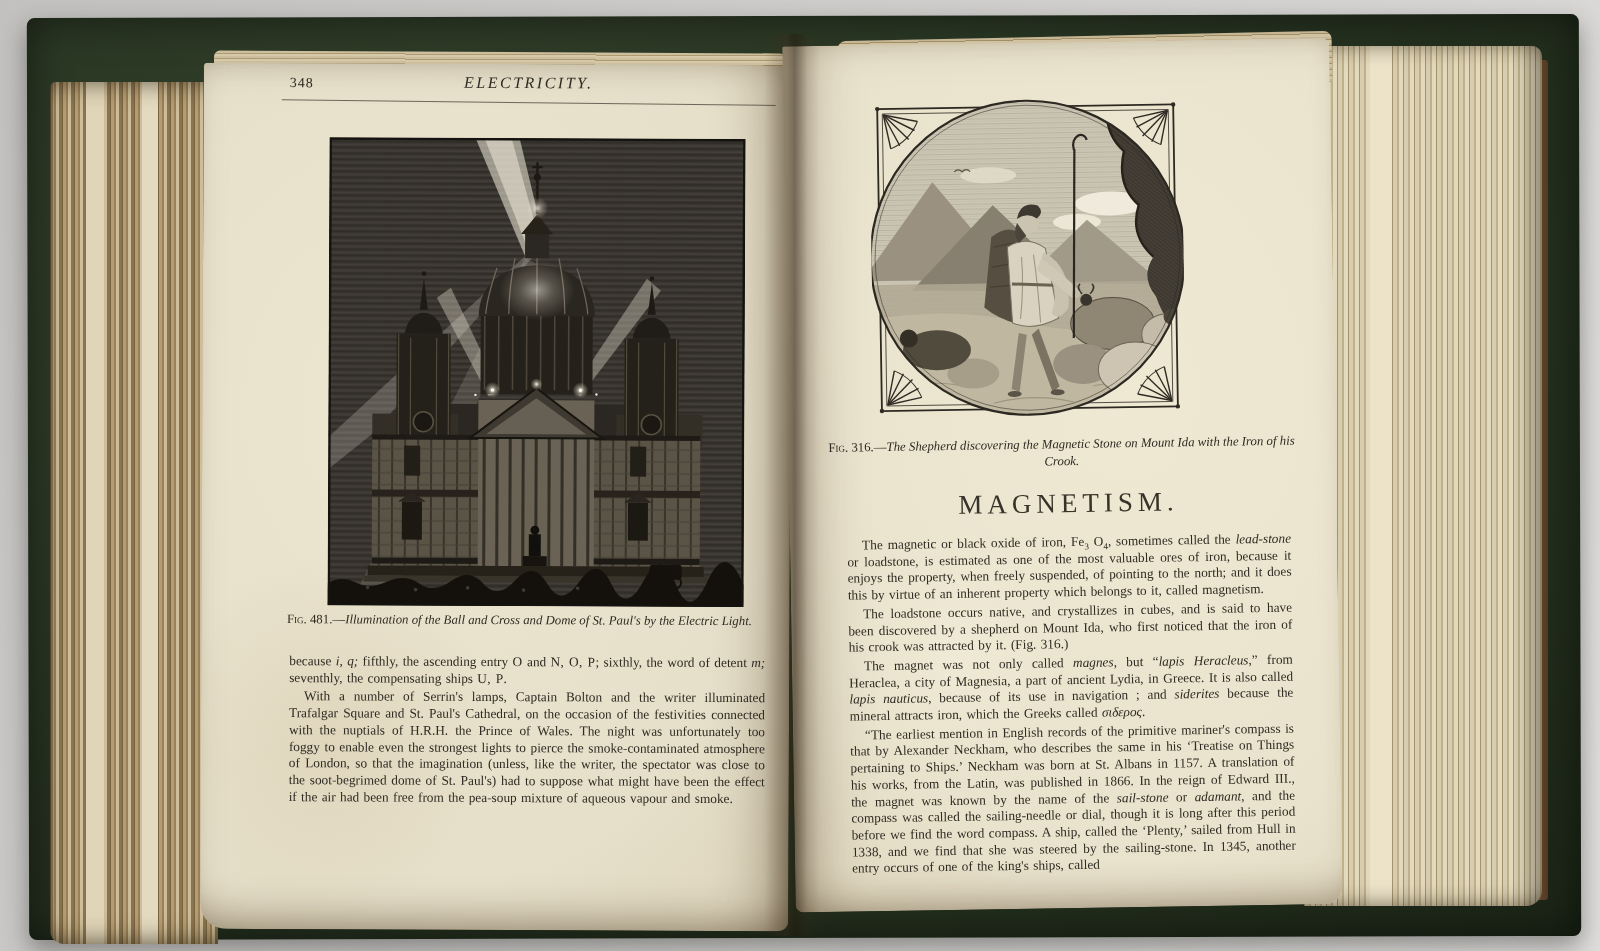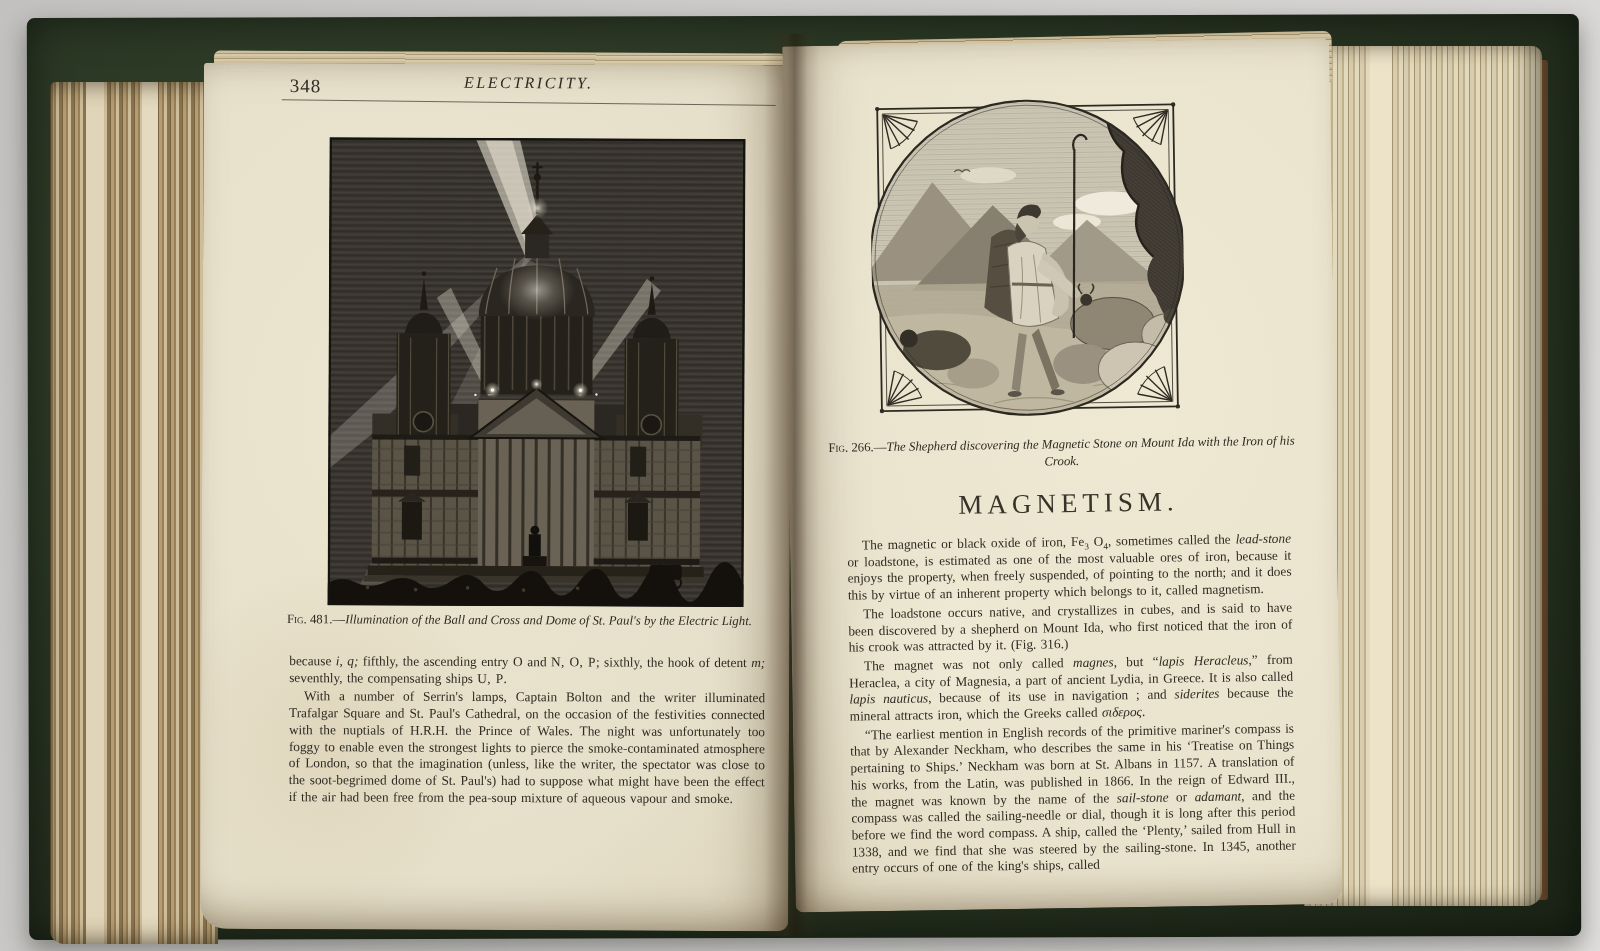--- a/index.html
+++ b/index.html
@@ -38,21 +38,21 @@
     transform:rotate(.25deg);}
   .page-right{left:789px;top:46px;width:547px;height:866px;border-radius:2px 8px 18px 8px;
     background:
       radial-gradient(30% 22% at 30% 70%,rgba(255,255,240,.22),transparent 70%),
       radial-gradient(120% 100% at 62% 40%,#efe8d3 0%,#e9e2cc 55%,#ddd4bb 88%,#d2c8ac 100%);
     box-shadow:inset 42px 0 60px -30px rgba(70,50,25,.5), inset 0 -26px 42px -26px rgba(70,50,25,.45), inset 0 14px 28px -24px rgba(70,50,25,.28);
     transform:rotate(-.9deg);transform-origin:6% 50%;}
   .gutter{position:absolute;left:764px;top:34px;width:56px;height:902px;pointer-events:none;
     background:linear-gradient(90deg,rgba(61,45,25,0) 0%,rgba(61,45,25,.30) 40%,rgba(38,27,13,.48) 55%,rgba(61,45,25,.12) 78%,rgba(61,45,25,0) 100%);}
   
-  .lp-num{position:absolute;left:86px;top:12px;font-size:19px;letter-spacing:1px;font-family:Liberation Serif, serif;}
+  .lp-num{position:absolute;left:86px;top:12px;font-size:14px;letter-spacing:1px;font-family:Liberation Serif, serif;}
   .lp-title{position:absolute;left:88px;top:10px;width:474px;text-align:center;
     font-style:italic;font-size:16px;letter-spacing:2.5px;}
   .lp-rule{position:absolute;left:78px;top:38px;width:494px;height:1.4px;background:#453f34;opacity:.75;transform:rotate(.4deg);}
   .fig315{position:absolute;left:126px;top:74px;width:416px;height:468px;}
   .fig316{position:absolute;left:86px;top:44px;width:312px;height:342px;}
   .caption{font-size:12.8px;line-height:1.3;text-align:center;}
   .lp-caption{position:absolute;left:44px;top:548px;width:548px;}
   .rp-caption{position:absolute;left:28px;top:394px;width:490px;}
   .caption .run-i{font-style:italic;}
   .run-i{font-style:italic;}
@@ -194,21 +194,21 @@
           <circle cx="250" cy="450" r="1.8"></circle>
           <circle cx="308" cy="452" r="1.8"></circle>
           <circle cx="366" cy="450" r="1.8"></circle>
       </g>
       <rect x="1.2" y="1.2" width="413.6" height="465.6" fill="none" stroke="#15130f" stroke-width="2.4"></rect>
     </svg>
 
     <div class="caption lp-caption"><span class="run-cap">Fig. 481.</span><span>—</span><span class="run-i">Illumination of the Ball and Cross and Dome of St. Paul's by the Electric Light.</span></div>
 
     <div class="text lp-text">
-      <p class="noindent"><span>because </span><span class="run-i">i, q;</span><span> fifthly, the ascending entry </span><span class="run-sc">O</span><span> and </span><span class="run-sc">N, O, P</span><span>; sixthly, the hook of detent </span><span class="run-i">m;</span><span> seventhly, the compensating ships </span><span class="run-sc">U, P</span><span>.</span></p>
+      <p class="noindent"><span>because </span><span class="run-i">i, q;</span><span> fifthly, the ascending entry </span><span class="run-sc">O</span><span> and </span><span class="run-sc">N, O, P</span><span>; sixthly, the word of detent </span><span class="run-i">m;</span><span> seventhly, the compensating ships </span><span class="run-sc">U, P</span><span>.</span></p>
       <p class="indent"><span>With a number of Serrin's lamps, Captain Bolton and the writer illuminated Trafalgar Square and St. Paul's Cathedral, on the occasion of the festivities connected with the nuptials of H.R.H. the Prince of Wales. The night was unfortunately too foggy to enable even the strongest lights to pierce the smoke-contaminated atmosphere of London, so that the imagination (unless, like the writer, the spectator was close to the soot-begrimed dome of St. Paul's) had to suppose what might have been the effect if the air had been free from the pea-soup mixture of aqueous vapour and smoke.</span></p>
     </div>
   </div>
 
   <div class="page page-right">
     <svg class="fig316" viewBox="0 0 312 342" width="100%" height="100%">
       <defs>
         <pattern id="sky16" width="8" height="5" patternUnits="userSpaceOnUse">
           <rect width="8" height="5" fill="#ccc6b5"></rect>
           <path d="M0,1.5 H8" stroke="#b4ad9b" stroke-width="0.8"></path>
@@ -293,21 +293,21 @@
 
         <path d="M204,64 C200,50 214,44 217,54" stroke="#2b2720" stroke-width="2.2" fill="none"></path>
         <line x1="204.5" y1="63" x2="201" y2="252" stroke="#2b2720" stroke-width="2.2"></line>
 
         <path d="M84,84 q4,-4 8,0 q4,-4 8,0" stroke="#5a5446" stroke-width="1.2" fill="none"></path>
       </g>
       <circle cx="156" cy="171" r="157" fill="none" stroke="#2c2822" stroke-width="2.2"></circle>
       <circle cx="156" cy="171" r="152.5" fill="none" stroke="#2c2822" stroke-width="0.8" opacity=".65"></circle>
     </svg>
 
-    <div class="caption rp-caption"><span class="run-cap">Fig. 266.</span><span>—</span><span class="run-i">The Shepherd discovering the Magnetic Stone on Mount Ida with the Iron of his Crook.</span></div>
+    <div class="caption rp-caption"><span class="run-cap">Fig. 316.</span><span>—</span><span class="run-i">The Shepherd discovering the Magnetic Stone on Mount Ida with the Iron of his Crook.</span></div>
 
     <div class="rp-heading">MAGNETISM.</div>
 
     <div class="text rp-text">
       <p class="indent"><span>The magnetic or black oxide of iron, Fe</span><span class="run-sub">3</span><span> O</span><span class="run-sub">4</span><span>, sometimes called the </span><span class="run-i">lead-stone</span><span> or loadstone, is estimated as one of the most valuable ores of iron, because it enjoys the property, when freely suspended, of pointing to the north; and it does this by virtue of an inherent property which belongs to it, called magnetism.</span></p>
       <p class="indent"><span>The loadstone occurs native, and crystallizes in cubes, and is said to have been discovered by a shepherd on Mount Ida, who first noticed that the iron of his crook was attracted by it.  (Fig. 316.)</span></p>
       <p class="indent"><span>The magnet was not only called </span><span class="run-i">magnes</span><span>, but “</span><span class="run-i">lapis Heracleus</span><span>,” from Heraclea, a city of Magnesia, a part of ancient Lydia, in Greece.  It is also called </span><span class="run-i">lapis nauticus</span><span>, because of its use in navigation ; and </span><span class="run-i">siderites</span><span> because the mineral attracts iron, which the Greeks called </span><span class="run-i">σιδερος</span><span>.</span></p>
       <p class="indent"><span>“The earliest mention in English records of the primitive mariner's compass is that by Alexander Neckham, who describes the same in his ‘Treatise on Things pertaining to Ships.’  Neckham was born at St. Albans in 1157. A translation of his works, from the Latin, was published in 1866.  In the reign of Edward III., the magnet was known by the name of the </span><span class="run-i">sail-stone</span><span> or </span><span class="run-i">adamant</span><span>, and the compass was called the sailing-needle or dial, though it is long after this period before we find the word compass.  A ship, called the ‘Plenty,’ sailed from Hull in 1338, and we find that she was steered by the sailing-stone.  In 1345, another entry occurs of one of the king's ships, called</span></p>
     </div>
   </div>

